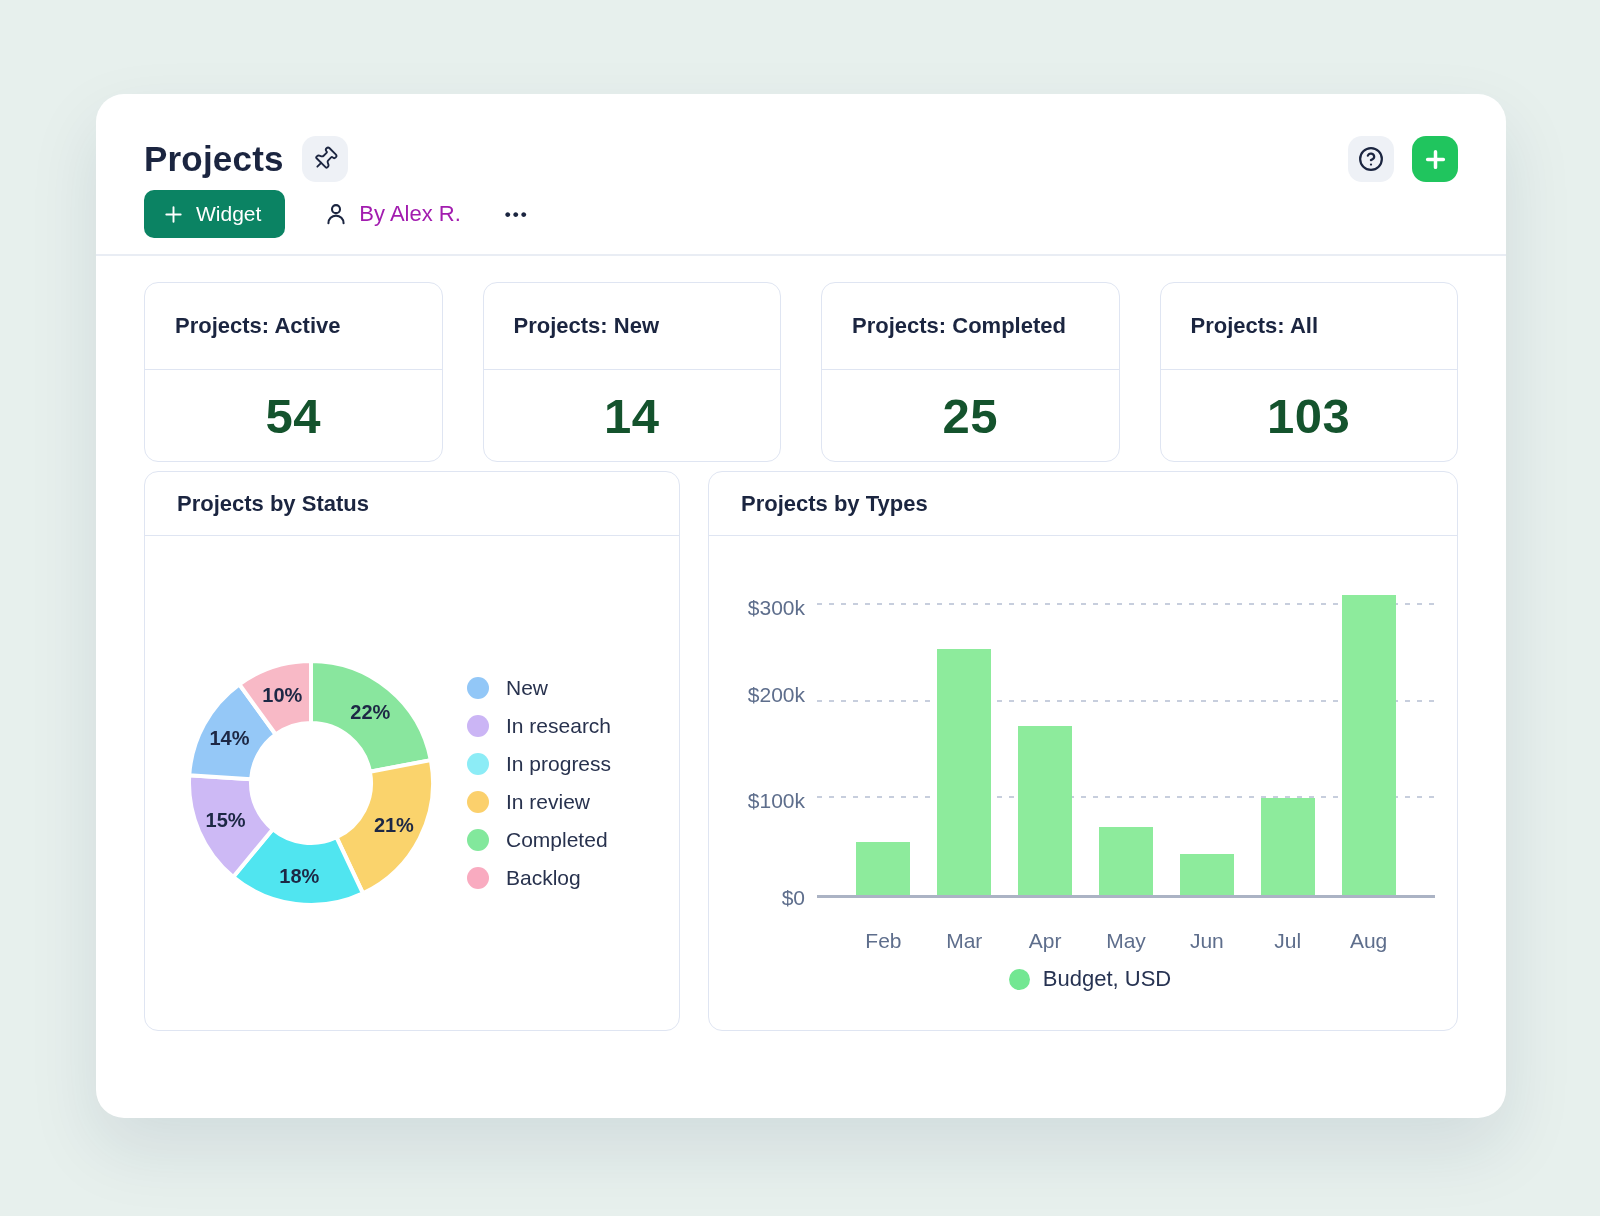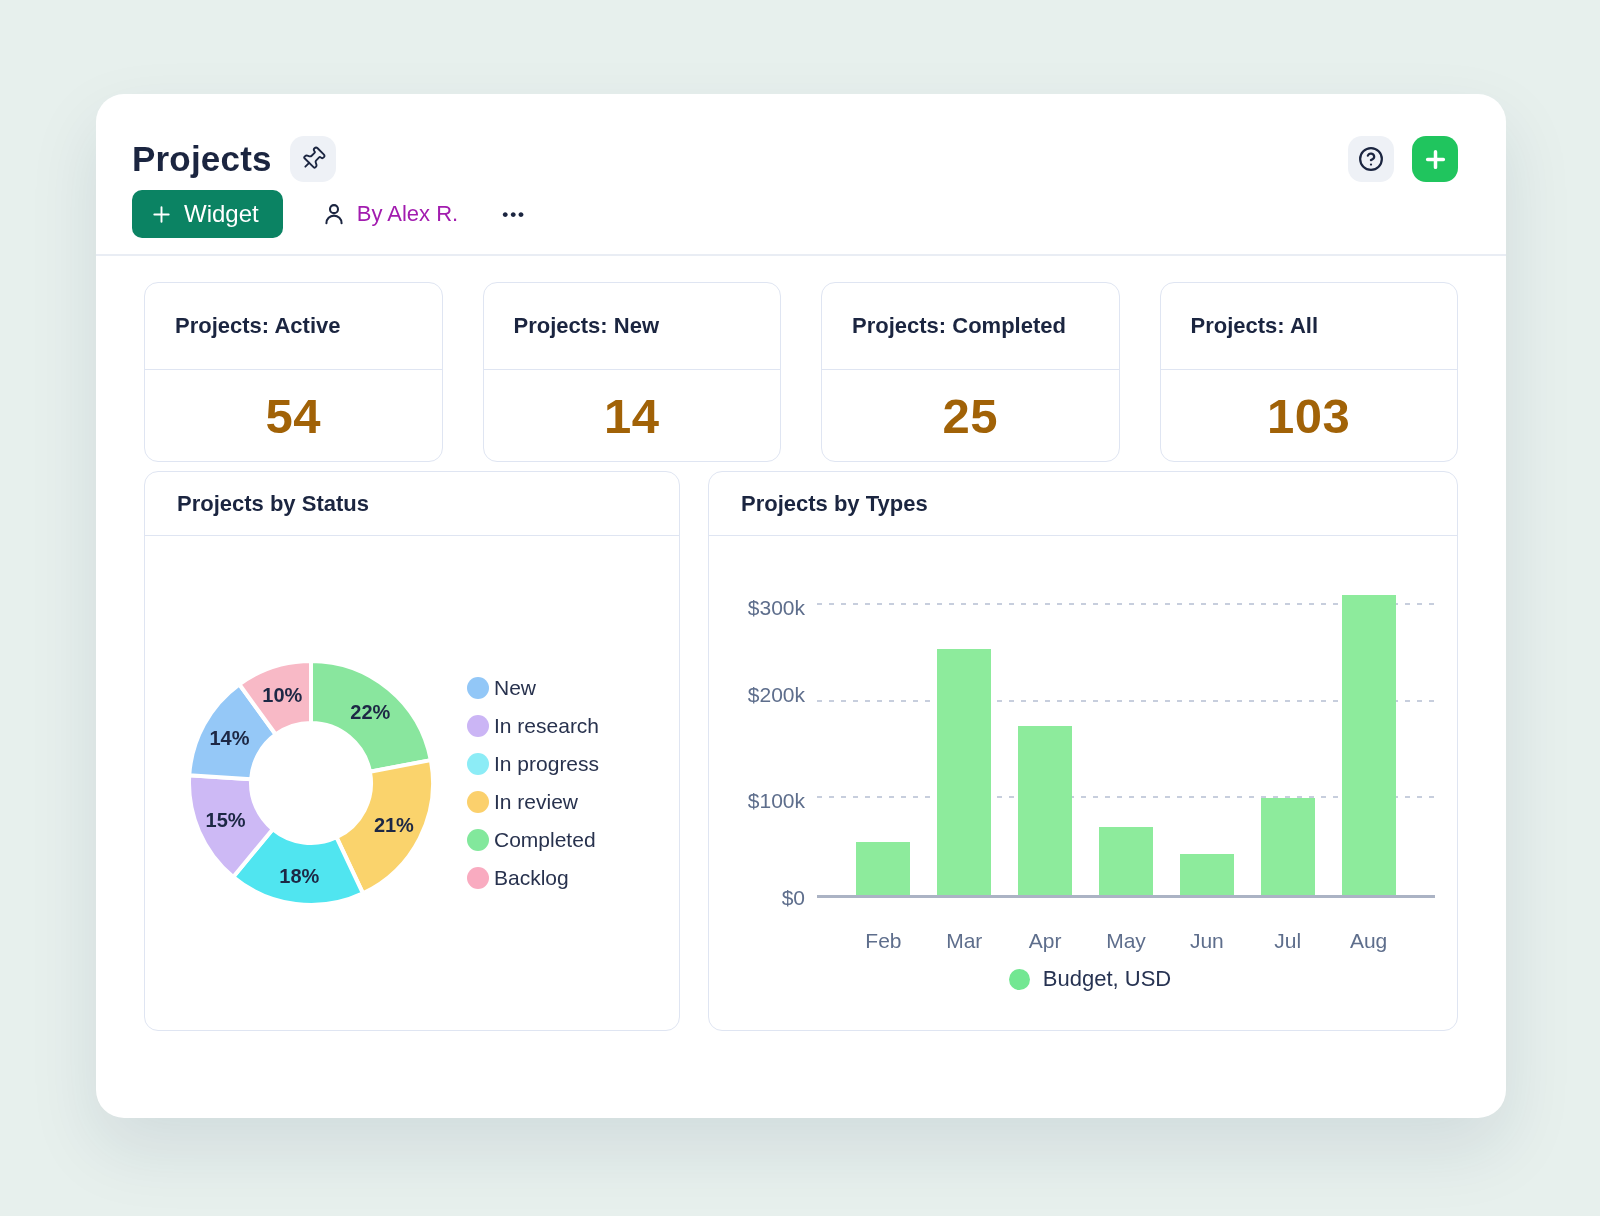--- a/index.html
+++ b/index.html
@@ -14,72 +14,72 @@
   }
   .app-card {
     position: absolute;
     left: 96px; top: 94px;
     width: 1410px; height: 1024px;
     background: #ffffff;
     border-radius: 28px;
     box-shadow: 0 30px 70px rgba(23,43,77,.10);
   }
   
-  .header { padding: 42px 48px 0 36px; }
+  .header { padding: 42px 48px 0 48px; }
   .header-top { display: flex; align-items: center; gap: 18px; height: 46px; }
   .page-title { font-size: 35px; font-weight: 700; letter-spacing: .2px; color: #1B2540; }
   .icon-chip {
     width: 46px; height: 46px; border: none; cursor: pointer;
     border-radius: 14px; background: #EEF1F6;
     display: flex; align-items: center; justify-content: center;
     color: #1B2540;
   }
   .spacer { flex: 1; }
   .add-btn {
     width: 46px; height: 46px; border: none; cursor: pointer;
     border-radius: 14px; background: var(--add-green, #20C55E);
     display: flex; align-items: center; justify-content: center;
   }
   .header-actions { display: flex; align-items: center; margin-top: 24px; padding-bottom: 32px; height: 48px; }
   .widget-btn {
     height: 48px; padding: 0 24px 0 18px; border: none; cursor: pointer;
     border-radius: 10px; background: var(--accent-green, #0B8363);
-    color: #fff; font-size: 24px; font-weight: 500;
+    color: #fff; font-size: 21px; font-weight: 500;
     font-family: "Liberation Sans", sans-serif;
     display: flex; align-items: center; gap: 11px;
   }
   .author { display: flex; align-items: center; gap: 10px; margin-left: 38px; font-size: 22px; font-weight: 500; color: #a21caf; }
   .more-btn {
     border: none; background: transparent; cursor: pointer; margin-left: 42px;
     font-size: 17px; letter-spacing: 2px; font-weight: 700; color: #1B2540; line-height: 1;
     padding: 6px 2px;
   }
   .header-divider { height: 2px; background: #E9EDF4; }
   
   .content { padding: 26px 48px 0 48px; }
   .stats-row { display: grid; grid-template-columns: repeat(4, 1fr); gap: 40px; }
   .stat-card { border: 1.5px solid #DFE5F2; border-radius: 14px; height: 180px; background: #fff; overflow: hidden; }
   .stat-head {
     height: 87px; display: flex; align-items: center; padding: 0 30px;
     border-bottom: 1.5px solid #DFE5F2;
     font-size: 22px; font-weight: 700; color: #1B2540;
   }
-  .stat-value { height: 91px; display: flex; align-items: center; justify-content: center; font-size: 49px; font-weight: 700; color: #a16207; letter-spacing: .5px; }
+  .stat-value { height: 91px; display: flex; align-items: center; justify-content: center; font-size: 49px; font-weight: 700; color: #14532d; letter-spacing: .5px; }
   .charts-row { display: grid; grid-template-columns: 536px 1fr; gap: 28px; margin-top: 9px; }
   .chart-card { border: 1.5px solid #DFE5F2; border-radius: 14px; height: 560px; background: #fff; overflow: visible; }
   .chart-head {
     height: 64px; display: flex; align-items: center; padding: 0 32px;
     border-bottom: 1.5px solid #DFE5F2;
     font-size: 22px; font-weight: 700; color: #1B2540;
   }
   
   .status-body { height: 493px; display: flex; align-items: center; padding-left: 36px; }
   .donut-label { font-size: 20px; font-weight: 700; fill: #1D2845; font-family: "Liberation Sans", sans-serif; }
   .legend { list-style: none; margin-left: 26px; display: flex; flex-direction: column; gap: 14px; }
-  .legend-item { display: flex; align-items: center; gap: 5px; cursor: pointer; text-align: right; }
+  .legend-item { display: flex; align-items: center; gap: 17px; cursor: pointer; text-align: right; }
   .legend-dot { width: 22px; height: 22px; border-radius: 50%; flex: 0 0 auto; }
   .legend-label { font-size: 21px; color: #28324E; }
   
   .types-body { height: 493px; padding: 62px 22px 0 36px; }
   .bar-area { display: flex; gap: 8px; }
   .y-gutter { width: 64px; position: relative; height: 300px; flex: 0 0 auto; }
   .y-tick { position: absolute; right: 4px; transform: translateY(50%); font-size: 21px; color: #5E6E8C; white-space: nowrap; }
   .bar-plot {
     flex: 1; position: relative; height: 300px;
     border-bottom: 3px solid #ABB3C4;

